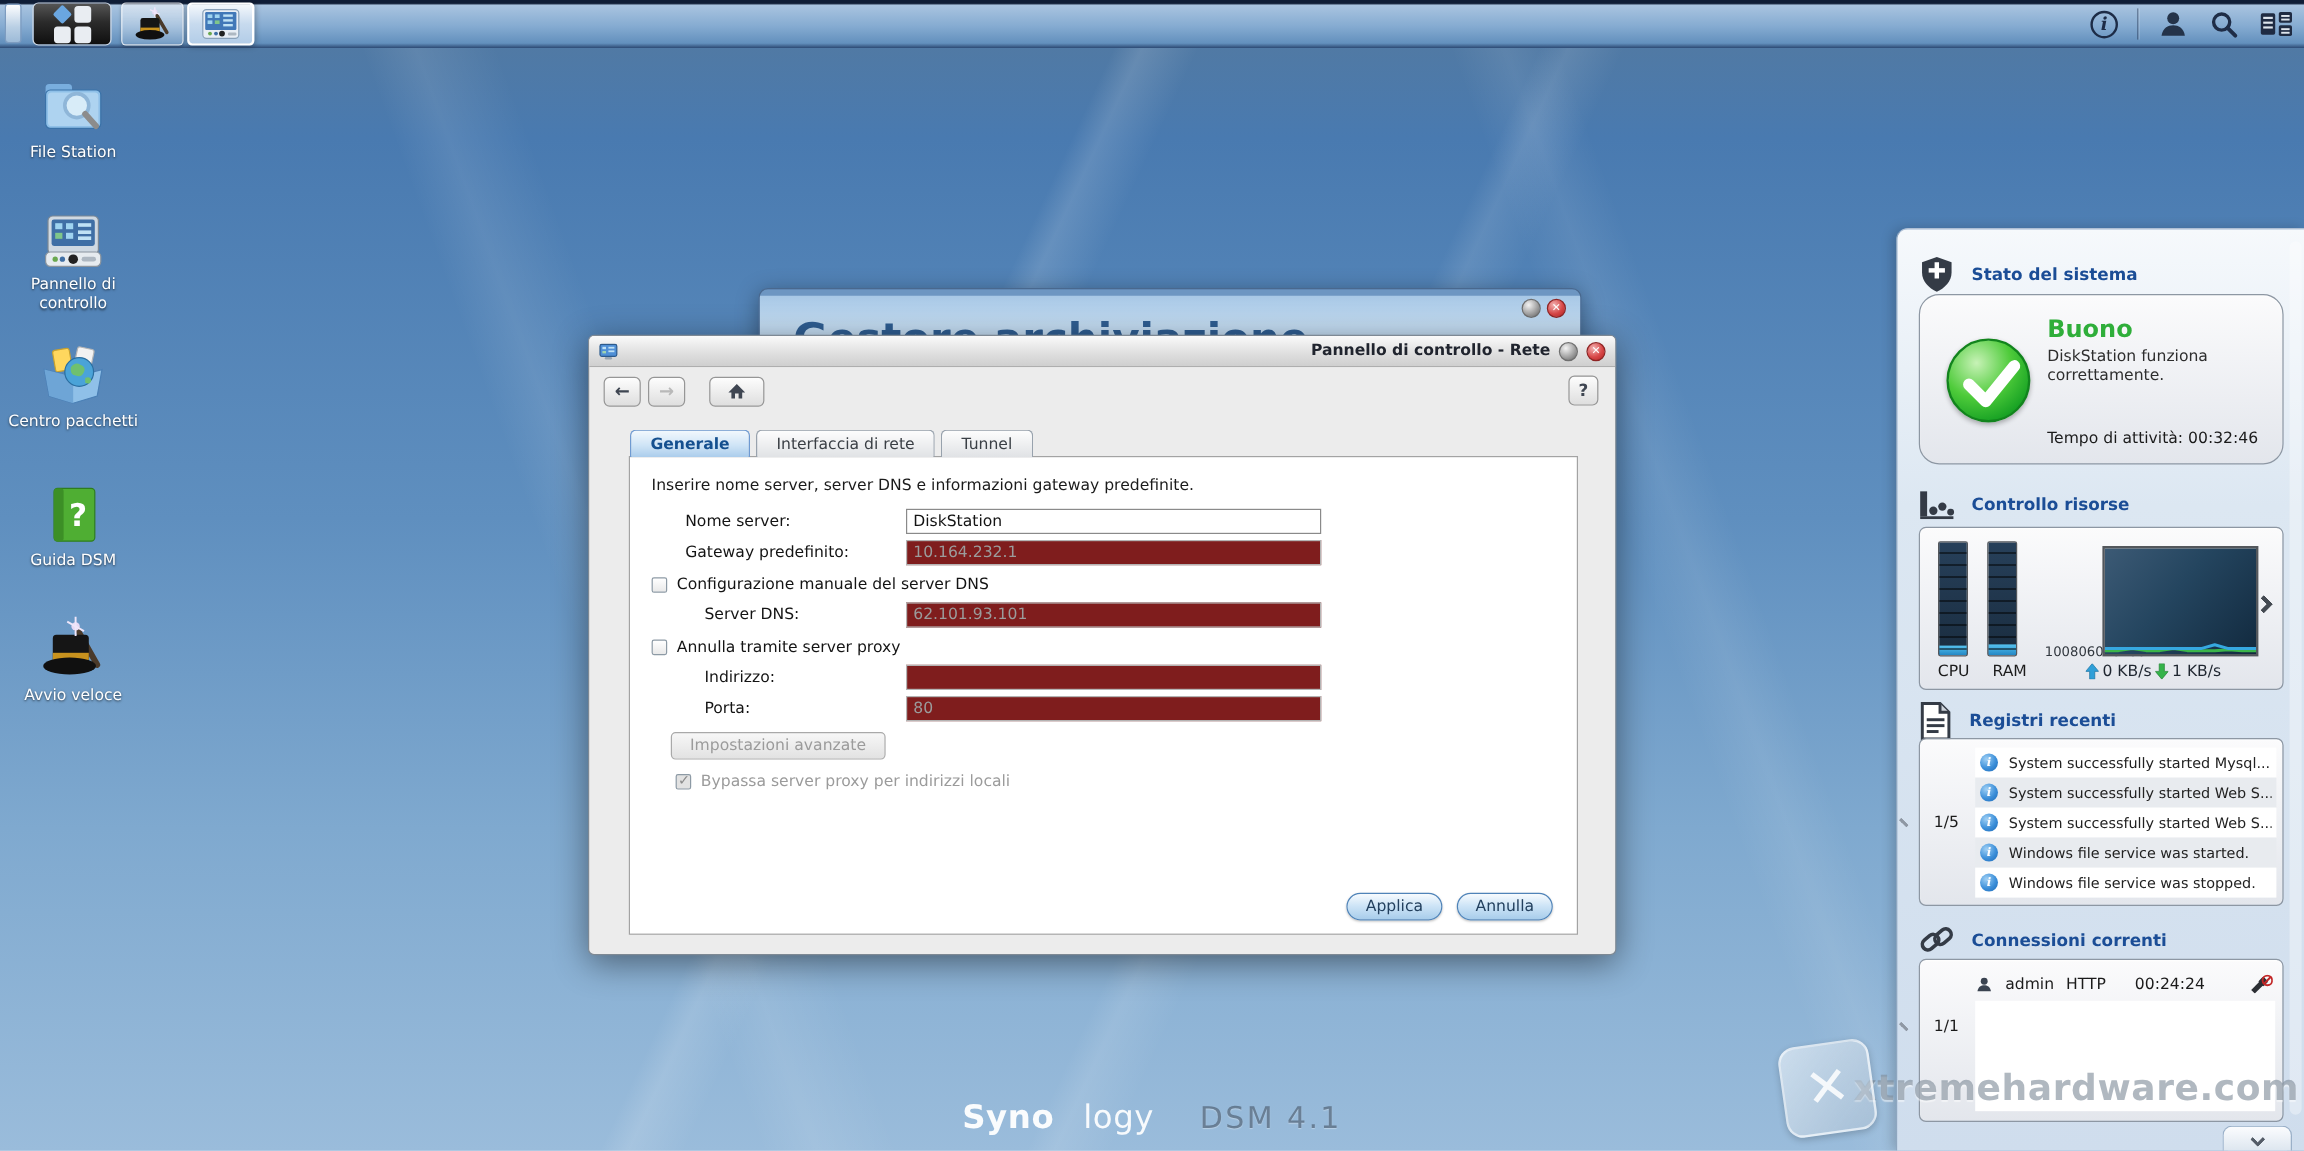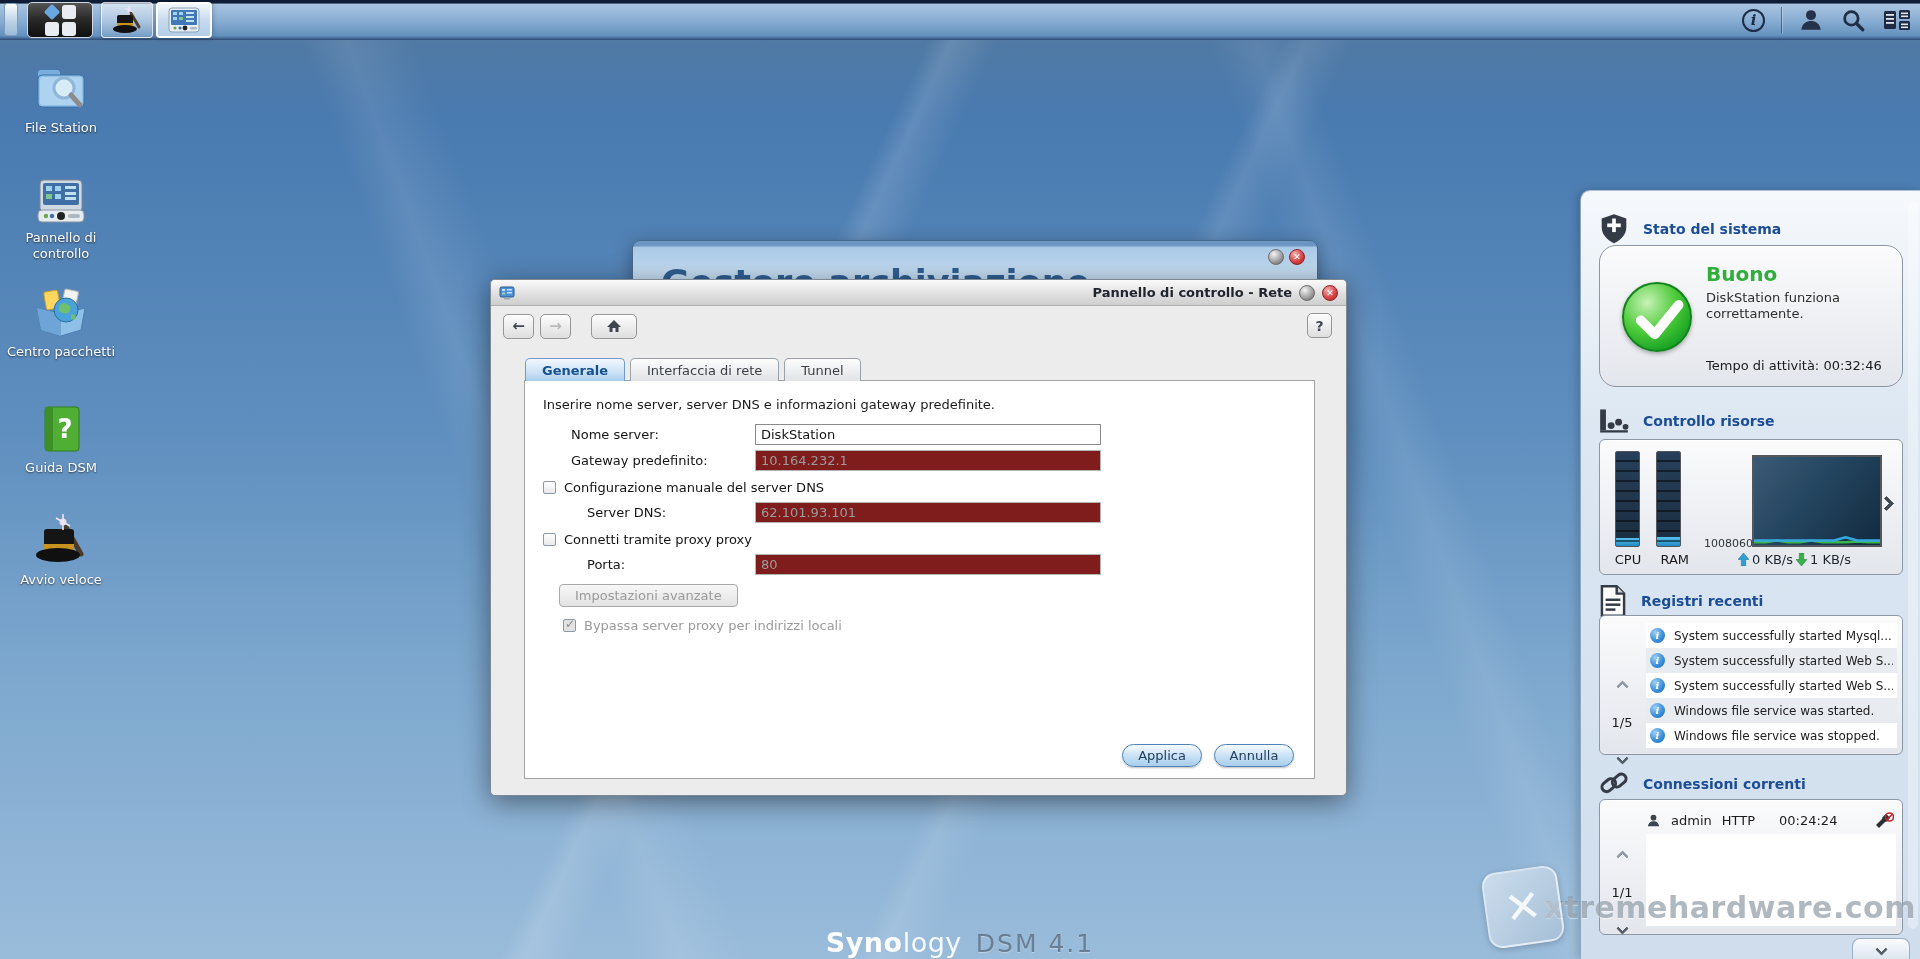--- a/index.html
+++ b/index.html
@@ -95,35 +95,35 @@
   .meter-fill { position:absolute; left:0; right:0; bottom:0; background:linear-gradient(180deg,#55c2ef,#2387c4); }
   .meter-label { position:absolute; top:112px; font-size:13px; color:#1b1b1b; width:40px; text-align:center; }
   .ylabels { position:absolute; left:104px; top:10px; height:100px; width:42px; display:flex; flex-direction:row; justify-content:space-between; align-items:flex-end; font-size:11px; color:#30363d; }
   .res-chart { position:absolute; left:152px; top:15px; width:130px; height:92px; border:2px solid #53575c;
     background:linear-gradient(130deg,#3c5a75 0%,#24455f 45%,#122a3f 100%); }
   .kbs { position:absolute; left:138px; top:112px; display:flex; align-items:center; gap:3px; font-size:13px; color:#1f2630; white-space:nowrap; }
   .chev { display:inline-block; width:9px; height:9px; border-left:3px solid #8f98a4; border-bottom:3px solid #8f98a4; border-radius:1px; }
   .chev.up { transform:rotate(135deg); }
   .chev.down { transform:rotate(-45deg); border-color:#555d68; }
   .chev.right { transform:rotate(-135deg); border-color:#444a52; width:11px; height:11px; border-width:4px; }
-  .pager { position:absolute; left:0; top:0; width:44px; height:100%; display:flex; flex-direction:column; align-items:center; justify-content:center; gap:24px;margin-top:37px; }
+  .pager { position:absolute; left:0; top:0; width:44px; height:100%; display:flex; flex-direction:row; align-items:center; justify-content:center; gap:24px; }
   .pager .num { font-size:13px; color:#1b1b1b; }
   .loglist { position:absolute; left:46px; right:5px; top:7px; }
   .logrow { height:25px; display:flex; align-items:center; gap:9px; padding:0 4px; background:#fff; }
   .logrow.alt { background:#e8ebef; }
   .logrow .ltxt { font-size:12px; color:#222; white-space:nowrap; overflow:hidden; }
   .infodot { width:15px; height:15px; border-radius:50%; flex:0 0 auto; background:radial-gradient(circle at 35% 30%,#9fd0f5,#3c8fd9 55%,#1b67b5);
     color:#fff; font-size:10px; font-family:"DejaVu Serif",serif; font-style:italic; font-weight:bold; display:flex; align-items:center; justify-content:center; }
   .connrow { position:absolute; left:46px; right:8px; top:8px; height:24px; display:flex; align-items:center; gap:10px; font-size:13px; color:#1b1b1b; }
   .connlist { position:absolute; left:46px; right:6px; top:34px; bottom:8px; background:#fff; }
   .collapse-tab { position:absolute; right:10px; bottom:0; width:58px; height:21px; border:1px solid #9ab0c8; border-bottom:none;
     border-radius:8px 8px 0 0; background:linear-gradient(180deg,#fbfcfe,#dde6ef); display:flex; align-items:center; justify-content:center; }
   .scrollhint { position:absolute; right:2px; top:10px; bottom:30px; width:10px; border-radius:5px; background:rgba(255,255,255,.35); }
   
-  .syno-logo { position:absolute; z-index:3; bottom:1px; left:50%; transform:translateX(-50%); display:flex; align-items:baseline; white-space:nowrap; }
+  .syno-logo { position:absolute; z-index:3; bottom:12px; left:50%; transform:translateX(-50%); display:flex; align-items:baseline; white-space:nowrap;gap:24px; }
   .syno-logo .b { font-weight:bold; color:rgba(255,255,255,.95); font-size:27px; letter-spacing:.5px; }
   .syno-logo .r { color:rgba(255,255,255,.92); font-size:27px; letter-spacing:.5px; }
   .syno-logo .dsm { margin-left:14px; font-size:25px; color:rgba(80,100,122,.75); letter-spacing:2px; text-shadow:0 1px 1px rgba(255,255,255,.35); }
   .watermark { position:absolute; z-index:20; right:4px; bottom:14px; display:flex; align-items:center; }
   .wm-tile { width:76px; height:76px; border-radius:14px; transform:rotate(-8deg); margin-right:-16px;
     background:linear-gradient(135deg,rgba(235,242,248,.65),rgba(180,195,210,.45)); border:2px solid rgba(255,255,255,.55);
     box-shadow:0 2px 6px rgba(0,0,0,.2); display:flex; align-items:center; justify-content:center; }
   .wm-x { font-size:44px; color:rgba(255,255,255,.85); font-weight:bold; line-height:1; }
   .wm-text { font-size:30px; font-weight:bold; color:rgba(128,140,154,.62); text-shadow:0 1px 1px rgba(255,255,255,.5); letter-spacing:.5px; }
 </style>
@@ -311,21 +311,25 @@
         <span class="cb"></span>
         <span class="cblabel">Configurazione manuale del server DNS</span>
       </div>
       <div class="frow">
         <span class="flabel ind">Server DNS:</span>
         <input class="txt" type="text" disabled="" value="62.101.93.101" style="">
       </div>
 
       <div class="cbrow">
         <span class="cb"></span>
-        <span class="cblabel">Connetti tramite proxy proxy</span>
+        <span class="cblabel">Annulla tramite server proxy</span>
+      </div>
+      <div class="frow">
+        <span class="flabel ind">Indirizzo:</span>
+        <input class="txt" type="text" disabled="" value="" style="">
       </div>
       <div class="frow">
         <span class="flabel ind">Porta:</span>
         <input class="txt" type="text" disabled="" value="80" style="">
       </div>
 
       <span class="btn-dis">Impostazioni avanzate</span>
       <div class="cbrow" style="margin-left:20px;margin-top:2px;">
         <span class="cb checked dis"></span>
         <span class="cblabel dis">Bypassa server proxy per indirizzi locali</span>

